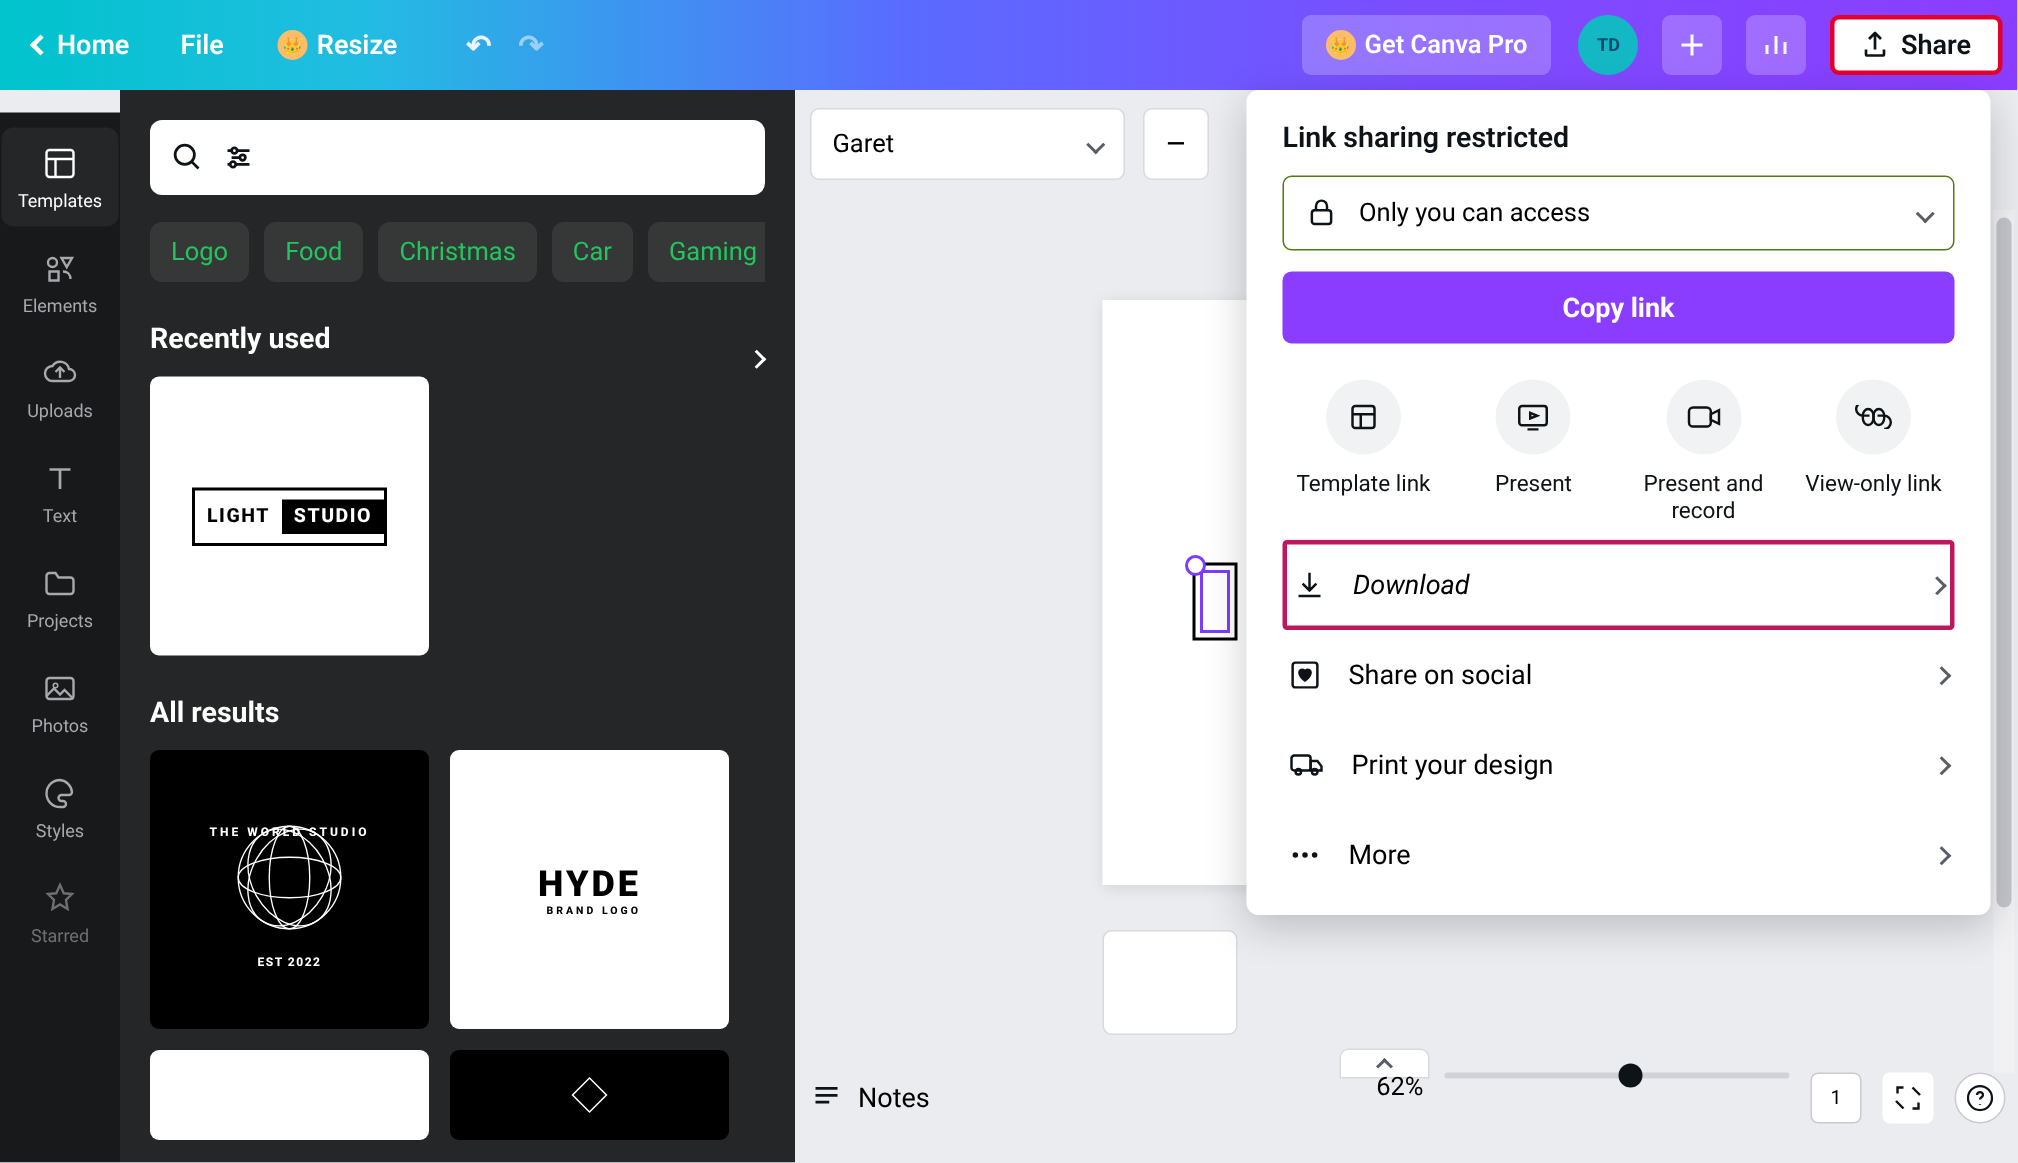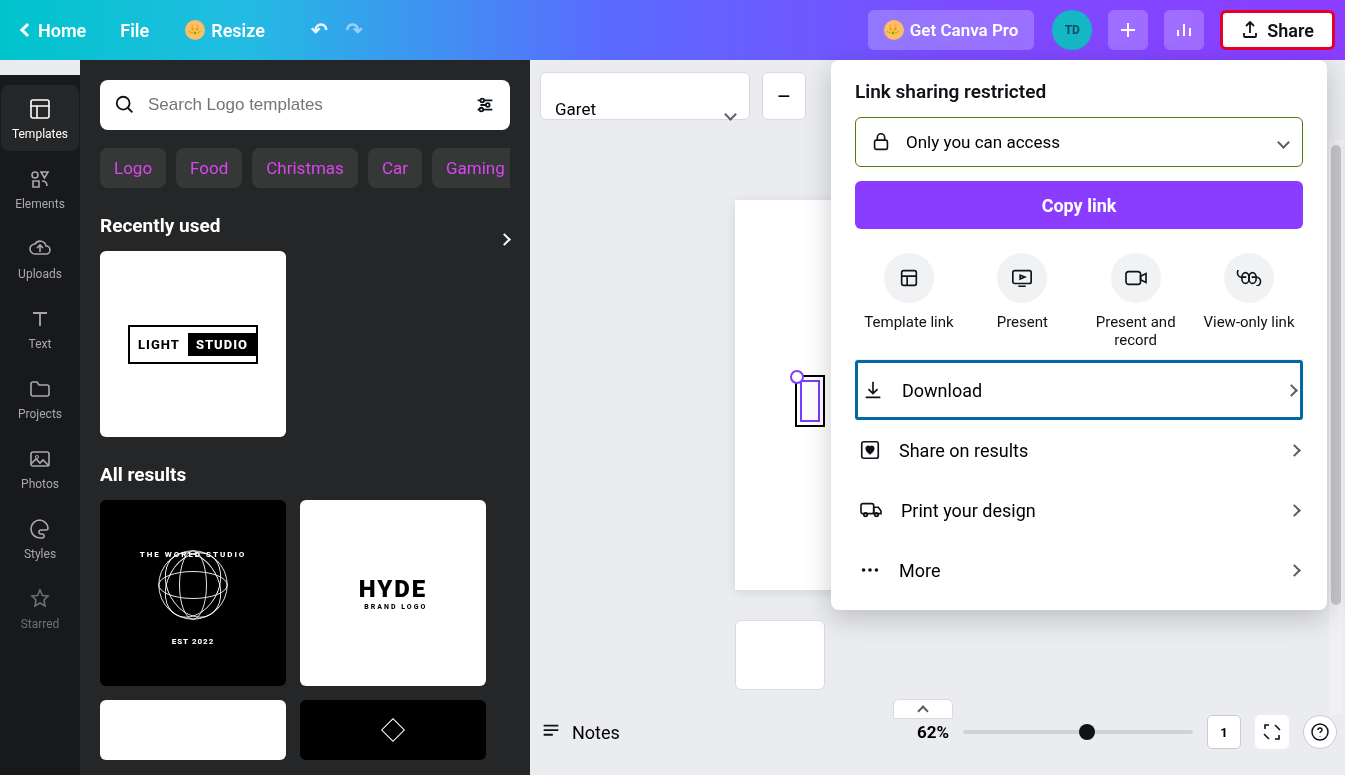--- a/index.html
+++ b/index.html
@@ -46,56 +46,56 @@
     position:absolute; left:80px; top:60px; bottom:0; width:450px; background:#252627; color:#fff;
     padding:20px; overflow:hidden;
   }
   .searchbox {
     background:#fff; height:50px; border-radius:8px; display:flex; align-items:center; padding:0 14px; gap:12px;
   }
   .searchbox input {
     flex:1; border:none; outline:none; font-size:17px; color:#333;
   }
   .tags { display:flex; gap:10px; margin-top:18px; overflow:hidden; }
-  .tag { background:rgba(255,255,255,.08); color:#d946ef; padding:10px 14px; border-radius:8px; font-size:17px; cursor:pointer; white-space:nowrap;}
+  .tag { background:rgba(255,255,255,.08); color:#22c55e; padding:10px 14px; border-radius:8px; font-size:17px; cursor:pointer; white-space:nowrap;}
   .tagchev { position:absolute; right:12px; top:165px; width:28px;height:28px; background:#252627f0; display:flex;align-items:center;justify-content:center;border-radius:50%;}
   .sect-h { font-size:19px; font-weight:700; margin:26px 0 14px; }
   .thumb { width:186px; height:186px; background:#fff; border-radius:6px; display:flex;align-items:center;justify-content:center; color:#000; font-weight:800;}
   .grid2 { display:flex; gap:14px; }
   .thumb.black { background:#000; color:#fff; }
   .light-logo { border:2px solid #000; padding:6px 0; display:flex; font-size:13px; letter-spacing:1px;}
   .light-logo span:first-child{padding:4px 8px;}
   .light-logo span:last-child{background:#000;color:#fff;padding:4px 8px;}
   .collapse-nub {
     position:absolute; right:-16px; top:340px; width:18px; height:96px; background:#252627;
     border-radius:0 40px 40px 0; display:flex; align-items:center; justify-content:center; cursor:pointer;
   }
 
   
   .ctoolbar {
     position:absolute; left:540px; right:20px; top:72px; height:48px; display:flex; gap:12px; align-items:center;
   }
-  .font-sel { width:210px; height:48px; background:#fff; border:1px solid #d9d9de; border-radius:6px; display:flex;align-items:flex-end; padding:0 14px; font-size:17px; justify-content:space-between; cursor:pointer;}
+  .font-sel { width:210px; height:48px; background:#fff; border:1px solid #d9d9de; border-radius:6px; display:flex;align-items:center; padding:0 14px; font-size:17px; justify-content:space-between; cursor:pointer;}
   .numbox { width:44px;height:48px;background:#fff;border:1px solid #d9d9de;border-radius:6px;display:flex;align-items:center;justify-content:center;font-size:22px;cursor:pointer;}
 
   
   .canvas-area { position:absolute; left:530px; right:0; top:130px; bottom:55px; background:#ebecf0; }
   .page { position:absolute; left:205px; top:70px; width:410px; height:390px; background:#fff; box-shadow:0 2px 10px rgba(0,0,0,.1);}
   .page-el { position:absolute; left:60px; top:175px; width:30px; height:52px; border:2px solid #000; }
   .page-el .handle { position:absolute; left:-7px; top:-7px; width:14px;height:14px;background:#fff;border:2px solid #7b3dff;border-radius:50%;}
   .addpage { position:absolute; left:205px; top:490px; width:90px; height:70px; background:#fff; border:1px solid #d9d9de; border-radius:6px;}
   .vscroll { position:absolute; right:2px; top:140px; width:14px; bottom:60px; background:#f1f1f3;}
   .vscroll .th { position:absolute; left:2px; top:5px; width:10px; height:460px; background:#c4c6cc; border-radius:5px;}
 
   
   .bottombar {
     position:absolute; left:540px; right:8px; bottom:16px; height:54px; background:#fff0; display:flex;align-items:center; gap:14px;
   }
   .notes { display:flex;align-items:center;gap:10px;font-size:18px;cursor:pointer;}
-  .zoom { margin-left:auto; display:flex; align-items:center; gap:14px;font-weight:bold;}
+  .zoom { margin-left:auto; display:flex; align-items:flex-start; gap:14px;}
   .slider { width:230px; height:4px; background:#d0d2d8; border-radius:2px; position:relative;}
   .slider .knob { position:absolute; left:116px; top:-6px; width:16px;height:16px;background:#0e1318;border-radius:50%;}
   .sqbtn { width:34px;height:34px;border:1px solid #c9cbd1;border-radius:5px;display:flex;align-items:center;justify-content:center;background:#fff;cursor:pointer;font-size:13px;}
 
   
   .share-pop {
     position:absolute; top:60px; right:18px; width:496px; background:#fff; border-radius:8px;
     box-shadow:0 8px 28px rgba(0,0,0,.2); padding:20px 24px 10px; z-index:50;
   }
   .sp-h { font-size:19px; font-weight:600; color:#0e1318; margin-bottom:14px;}
@@ -104,21 +104,21 @@
     padding:0 14px; gap:14px; font-size:17px; cursor:pointer; justify-content:flex-start;
   }
   .sel .cv { margin-left:auto; }
   .copylink { margin-top:14px; height:48px; background:#8b3dff; color:#fff; font-weight:700; font-size:18px; border-radius:6px; display:flex;align-items:center;justify-content:center;cursor:pointer;}
   .sp-row { display:flex; justify-content:space-between; margin:24px 0 8px; }
   .sp-col { width:108px; text-align:center; font-size:15px; color:#0e1318; cursor:pointer;}
   .sp-circ { width:50px;height:50px;border-radius:50%;background:#f1f2f4;margin:0 auto 10px;display:flex;align-items:center;justify-content:center;}
   .sp-list { border-top:1px solid #eceef1; margin-top:10px;}
   .sp-item { height:60px; display:flex;align-items:center; gap:18px; font-size:18px; cursor:pointer; padding:0 4px;}
   .sp-item .cv { margin-left:auto; }
-  .sp-item.redhl { border:3px solid #0369a1; border-radius:3px;}
+  .sp-item.redhl { border:3px solid #be185d; border-radius:3px;font-style:italic;}
   .chev-r { width:9px;height:9px;border-right:2px solid #5a5d66;border-top:2px solid #5a5d66; transform:rotate(45deg);}
   .chev-d { width:9px;height:9px;border-right:2px solid #5a5d66;border-bottom:2px solid #5a5d66; transform:rotate(45deg);}
   .pageup { position:absolute; left:calc(50% + 250px); bottom:56px; transform:translateX(-50%); width:60px;height:20px;background:#fff;border:1px solid #d9d9de;border-radius:6px 6px 0 0;display:flex;align-items:center;justify-content:center;cursor:pointer;}
 </style>
 </head>
 <body>
 
 <div class="topbar">
   <div class="home-btn">
     <span class="chev-l"></span>
@@ -227,21 +227,20 @@
     <span>Starred</span>
   </div>
 </div>
 
 <div class="panel">
   <div class="searchbox">
     <svg width="22" height="22" viewBox="0 0 24 24">
         <circle cx="10" cy="10" r="7" stroke="#0e1318" stroke-width="2" fill="none"></circle>
         <path d="M20 20l-5-5" stroke="#0e1318" stroke-width="2"></path>
       </svg>
-    <input placeholder="Search Logo templates" style="">
     <svg width="22" height="22" viewBox="0 0 24 24">
         <path d="M4 7h16M7 12h10M4 17h16" stroke="#0e1318" stroke-width="2"></path>
         <circle cx="9" cy="7" r="2" fill="#fff" stroke="#0e1318" stroke-width="2"></circle>
         <circle cx="15" cy="12" r="2" fill="#fff" stroke="#0e1318" stroke-width="2"></circle>
         <circle cx="8" cy="17" r="2" fill="#fff" stroke="#0e1318" stroke-width="2"></circle>
       </svg>
   </div>
   <div class="tags">
     <div class="tag">Logo</div>
     <div class="tag">Food</div>
@@ -409,21 +408,21 @@
           <path d="M12 3v12M7 11l5 5 5-5M4 20h16" stroke="#0e1318" stroke-width="1.8" fill="none"></path>
         </svg>
       <span>Download</span>
       <span class="cv chev-r"></span>
     </div>
     <div class="sp-item">
       <svg width="22" height="22" viewBox="0 0 24 24">
           <rect x="3" y="3" width="18" height="18" rx="2" stroke="#0e1318" stroke-width="1.8" fill="none"></rect>
           <path d="M12 17s-5-3-5-7a3 3 0 015-2 3 3 0 015 2c0 4-5 7-5 7z" fill="#0e1318"></path>
         </svg>
-      <span>Share on results</span>
+      <span>Share on social</span>
       <span class="cv chev-r"></span>
     </div>
     <div class="sp-item">
       <svg width="24" height="20" viewBox="0 0 26 22">
           <rect x="2" y="4" width="14" height="11" rx="2" stroke="#0e1318" stroke-width="1.8" fill="none"></rect>
           <path d="M16 8h5l3 4v3h-8zM7 18a2 2 0 100-4 2 2 0 000 4zM19 18a2 2 0 100-4 2 2 0 000 4z" stroke="#0e1318" stroke-width="1.8" fill="none"></path>
         </svg>
       <span>Print your design</span>
       <span class="cv chev-r"></span>
     </div>

